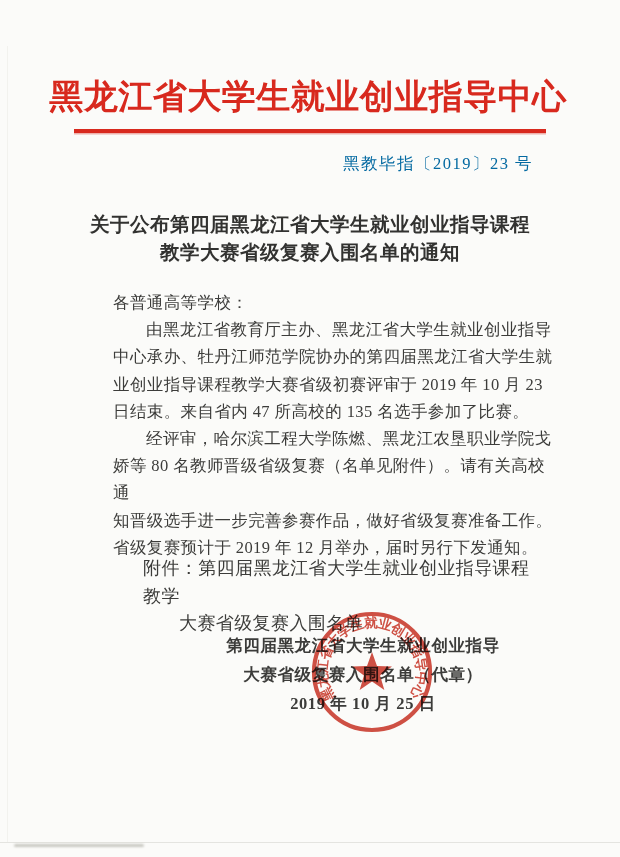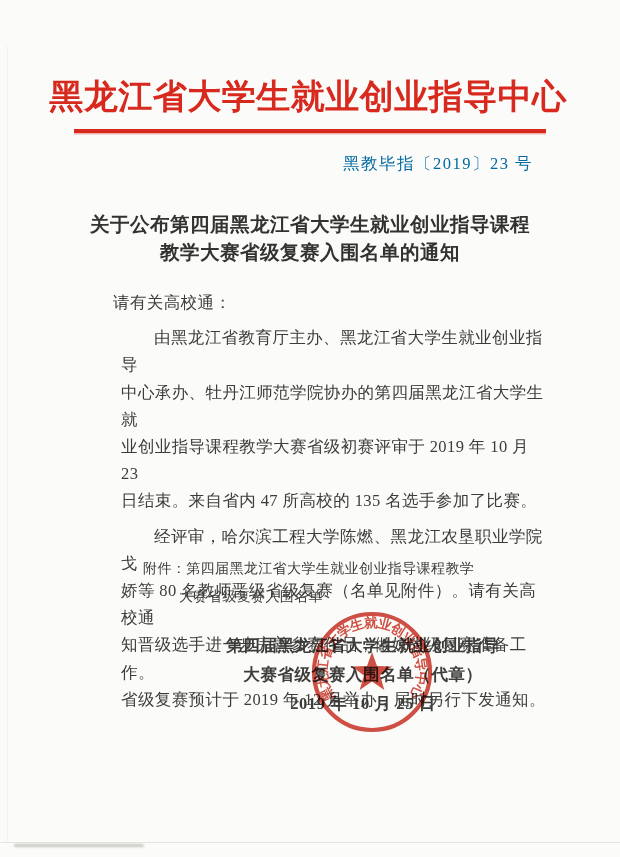--- a/index.html
+++ b/index.html
@@ -39,25 +39,25 @@
   .title{
     position:absolute;top:202px;left:0;right:0;
     text-align:center;font-weight:bold;color:#323230;
     font-size:19.5px;line-height:28px;letter-spacing:0.5px;margin-top:9px;
   }
   .body-text{
     position:absolute;top:289px;left:113px;width:445px;
     font-size:16.5px;line-height:27.2px;letter-spacing:0.4px;
     color:#3c3c3a;
   }
-  .body-text p{margin:8px;text-indent:2em;white-space:pre-line;}
+  .body-text p{margin:0;text-indent:2em;white-space:pre-line;}
   .body-text .salutation{white-space:nowrap;}
   .attachment{
     position:absolute;top:555px;left:143px;width:400px;
-    font-size:14px;line-height:27.5px;letter-spacing:0.4px;color:#3c3c3a;
+    font-size:18px;line-height:27.5px;letter-spacing:0.4px;color:#3c3c3a;
   }
   .attachment .att-line2{margin-left:36px;}
   .signature{
     position:absolute;top:632px;left:215px;width:296px;
     text-align:center;font-size:16.5px;line-height:28.8px;
     letter-spacing:0.6px;color:#3c3c3a;font-weight:bold;
   }
   .seal{
     position:absolute;left:308px;top:608px;width:128px;height:128px;
     color:var(--seal-red,#cc392b);
@@ -77,21 +77,21 @@
   <div class="red-rule"></div>
 
   <div class="doc-number">黑教毕指〔2019〕23 号</div>
 
   <div class="title">
     <div>关于公布第四届黑龙江省大学生就业创业指导课程</div>
     <div>教学大赛省级复赛入围名单的通知</div>
   </div>
 
   <div class="body-text">
-    <div class="salutation">请有关高校通：</div>
+    <div class="salutation">各普通高等学校：</div>
     <p>由黑龙江省教育厅主办、黑龙江省大学生就业创业指导
 中心承办、牡丹江师范学院协办的第四届黑龙江省大学生就
 业创业指导课程教学大赛省级初赛评审于 2019 年 10 月 23
 日结束。来自省内 47 所高校的 135 名选手参加了比赛。</p>
     <p>经评审，哈尔滨工程大学陈燃、黑龙江农垦职业学院戈
 娇等 80 名教师晋级省级复赛（名单见附件）。请有关高校通
 知晋级选手进一步完善参赛作品，做好省级复赛准备工作。
 省级复赛预计于 2019 年 12 月举办，届时另行下发通知。</p>
   </div>
 

